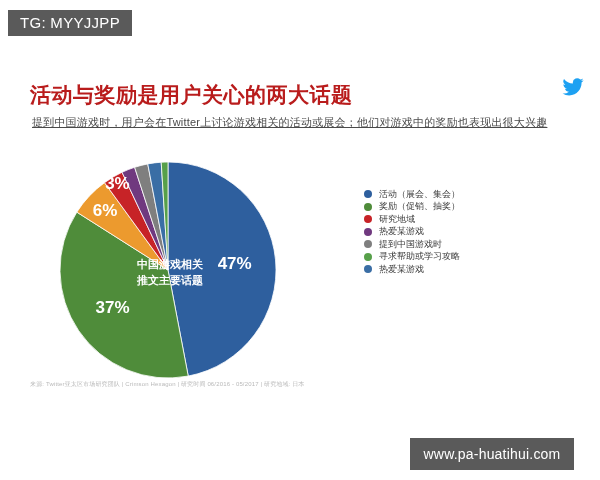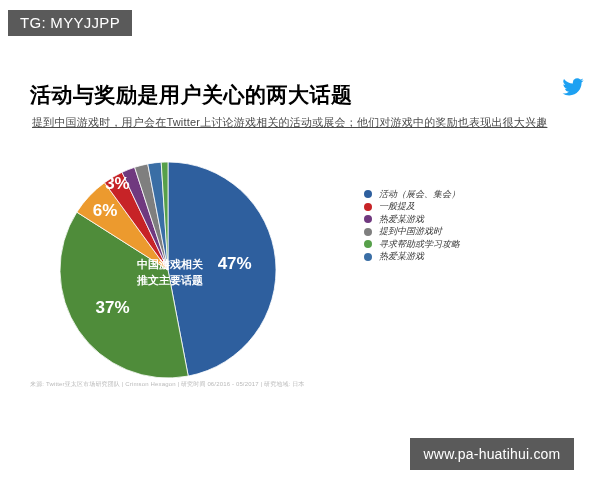--- a/index.html
+++ b/index.html
@@ -43,21 +43,21 @@
     height: 370px;
     background: #ffffff;
   }
 
   .slide-title {
     position: absolute;
     left: 30px;
     top: 25px;
     font-size: 21px;
     font-weight: bold;
-    color: #000000;
+    color: #b91c1c;
     letter-spacing: 0.5px;
     white-space: nowrap;
   }
 
   .slide-subtitle {
     position: absolute;
     left: 32px;
     top: 59px;
     font-size: 11px;
     color: #4a4a4a;
@@ -101,21 +101,20 @@
   .legend {
     position: absolute;
     left: 364px;
     top: 132px;
     width: 200px;
   }
   .legend-row {
     display: flex;
     align-items: center;
     height: 12.5px;
-    font-style: italic;
   }
   .legend-dot {
     width: 8px;
     height: 8px;
     border-radius: 50%;
     flex: 0 0 8px;
     margin-right: 7px;
   }
   .legend-text {
     font-size: 9px;
@@ -187,22 +186,26 @@
           <text x="112" y="124" text-anchor="middle" class="pie-center-label">推文主要话题</text>
         </svg>
     </div>
 
     <div class="legend" id="legend">
         <div class="legend-row">
           <span class="legend-dot" style="background: rgb(46, 95, 158);"></span>
           <span class="legend-text">活动（展会、集会）</span>
         </div>
         <div class="legend-row">
+          <span class="legend-dot" style="background: rgb(79, 140, 58);"></span>
+          <span class="legend-text">奖励（促销、抽奖）</span>
+        </div>
+        <div class="legend-row">
           <span class="legend-dot" style="background: rgb(199, 35, 39);"></span>
-          <span class="legend-text">一般提及</span>
+          <span class="legend-text">研究地域</span>
         </div>
         <div class="legend-row">
           <span class="legend-dot" style="background: rgb(112, 57, 127);"></span>
           <span class="legend-text">热爱某游戏</span>
         </div>
         <div class="legend-row">
           <span class="legend-dot" style="background: rgb(127, 127, 127);"></span>
           <span class="legend-text">提到中国游戏时</span>
         </div>
         <div class="legend-row">

